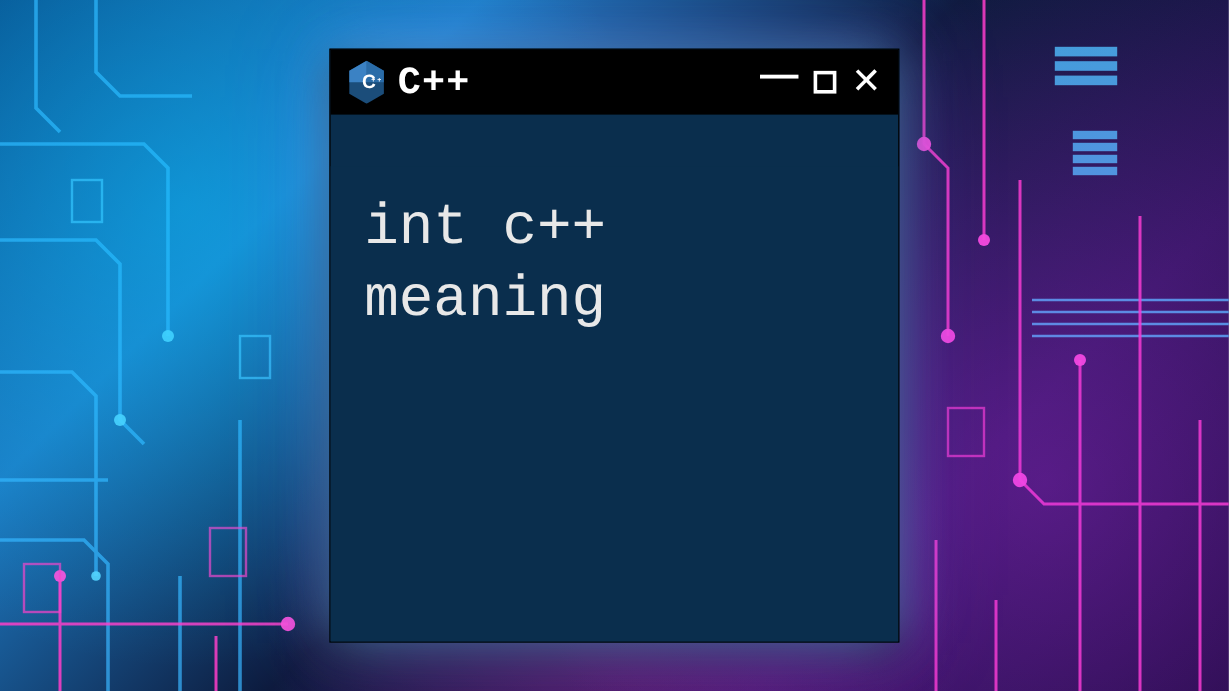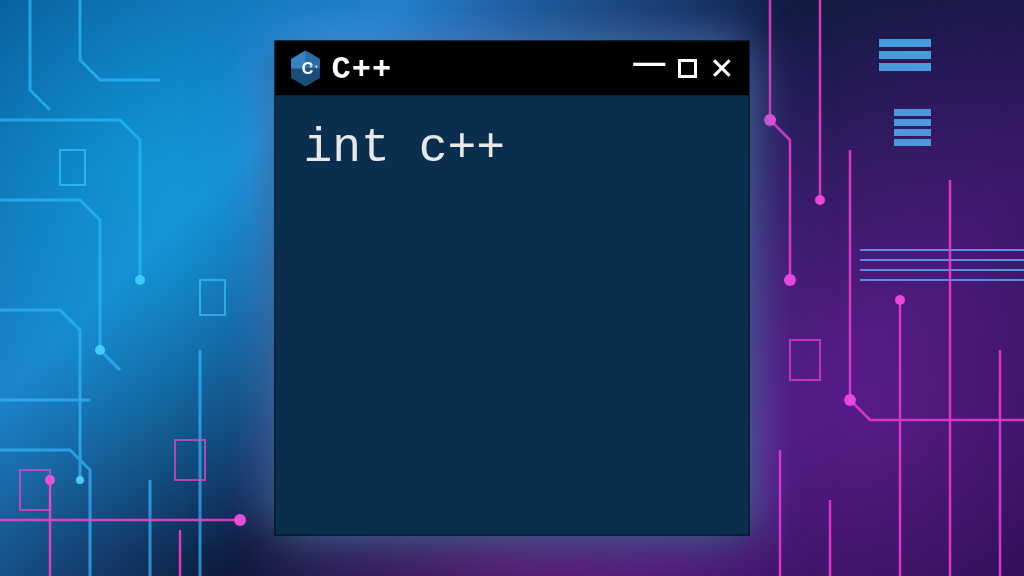--- a/index.html
+++ b/index.html
@@ -122,20 +122,21 @@
     .control-close {
       font-size: 30px;
       font-weight: normal;
     }
     
     
     .terminal-content {
       flex: 1;
       padding: 22px 28px;
       background: #0a2e4d;
+      margin-top: 43px;
     }
     
     .code-text {
       color: #e8e8e8;
       font-size: 48px;
       font-family: 'Courier New', 'Consolas', monospace;
       line-height: 1.25;
       letter-spacing: 0px;
       white-space: pre-wrap;
     }
@@ -236,15 +237,16 @@
         <svg viewBox="0 0 20 20" xmlns="http://www.w3.org/2000/svg">
           <rect x="2" y="2" width="16" height="16" fill="none" stroke="#ffffff" stroke-width="3"></rect>
         </svg>
       </div>
       <div class="control-btn control-close">✕</div>
     </div>
   </div>
 
   <div class="terminal-content">
     <div class="code-text">int c++</div>
+    <div class="code-text">meaning</div>
   </div>
 
 </div>
 
 </body></html>

